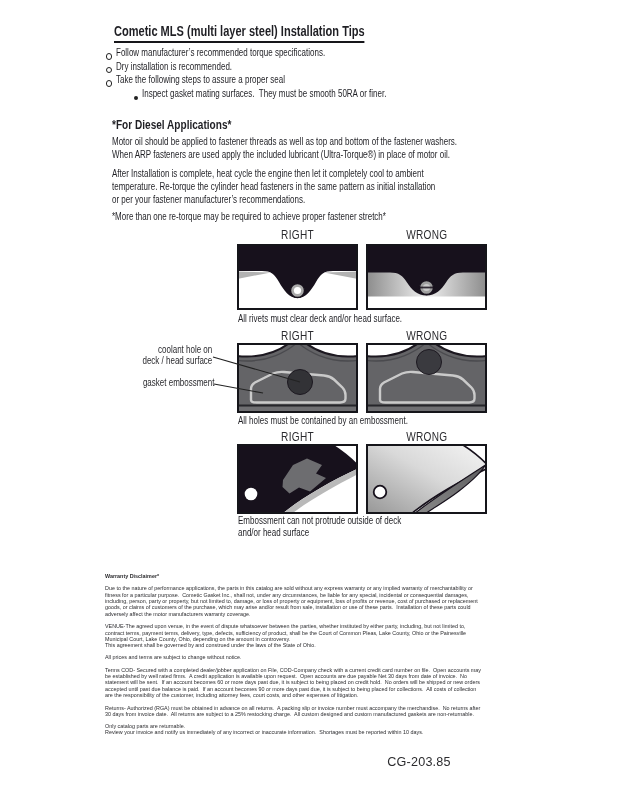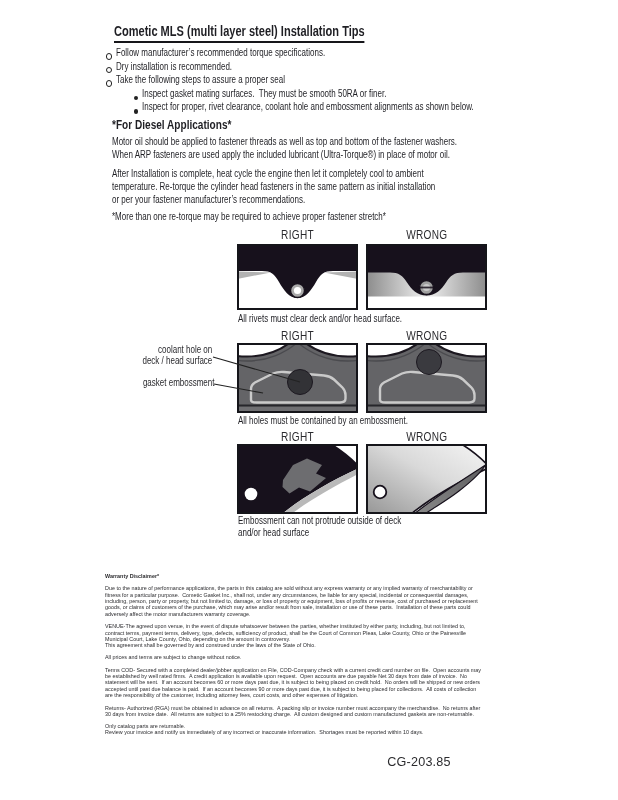--- a/index.html
+++ b/index.html
@@ -53,24 +53,20 @@
         <span class="b-marker"></span>
         <span class="cond">Dry installation is recommended.</span>
       </div>
     <div class="b-row">
         <span class="b-marker"></span>
         <span class="cond">Take the following steps to assure a proper seal</span>
       </div>
     <div class="b-row sb-row">
         <span class="sb-marker"></span>
         <span class="cond">Inspect gasket mating surfaces.  They must be smooth 50RA or finer.</span>
-      </div>
-    <div class="b-row sb-row">
-        <span class="sb-marker"></span>
-        <span class="cond">Inspect for proper, rivet clearance, coolant hole and embossment alignments as shown below.</span>
       </div>
   </div>
 
   <div class="abs para p1"><span class="cond">Motor oil should be applied to fastener threads as well as top and bottom of the fastener washers.
 When ARP fasteners are used apply the included lubricant (Ultra-Torque®) in place of motor oil.</span></div>
   <div class="abs h2"><span class="cond">*For Diesel Applications*</span></div>
   <div class="abs para p2"><span class="cond">After Installation is complete, heat cycle the engine then let it completely cool to ambient
 temperature. Re-torque the cylinder head fasteners in the same pattern as initial installation
 or per your fastener manufacturer’s recommendations.</span></div>
   <div class="abs para note"><span class="cond">*More than one re-torque may be required to achieve proper fastener stretch*</span></div>

